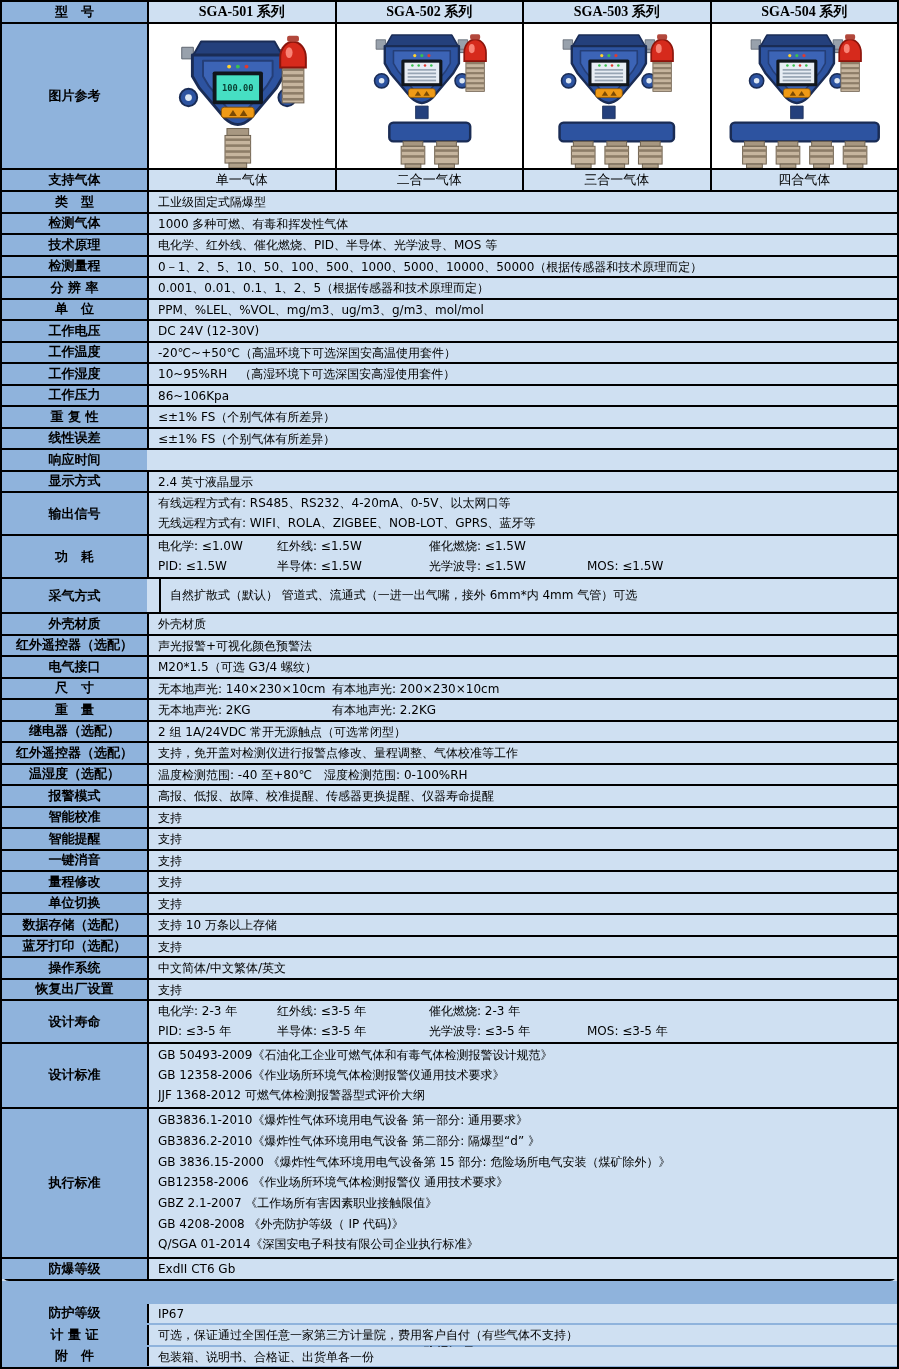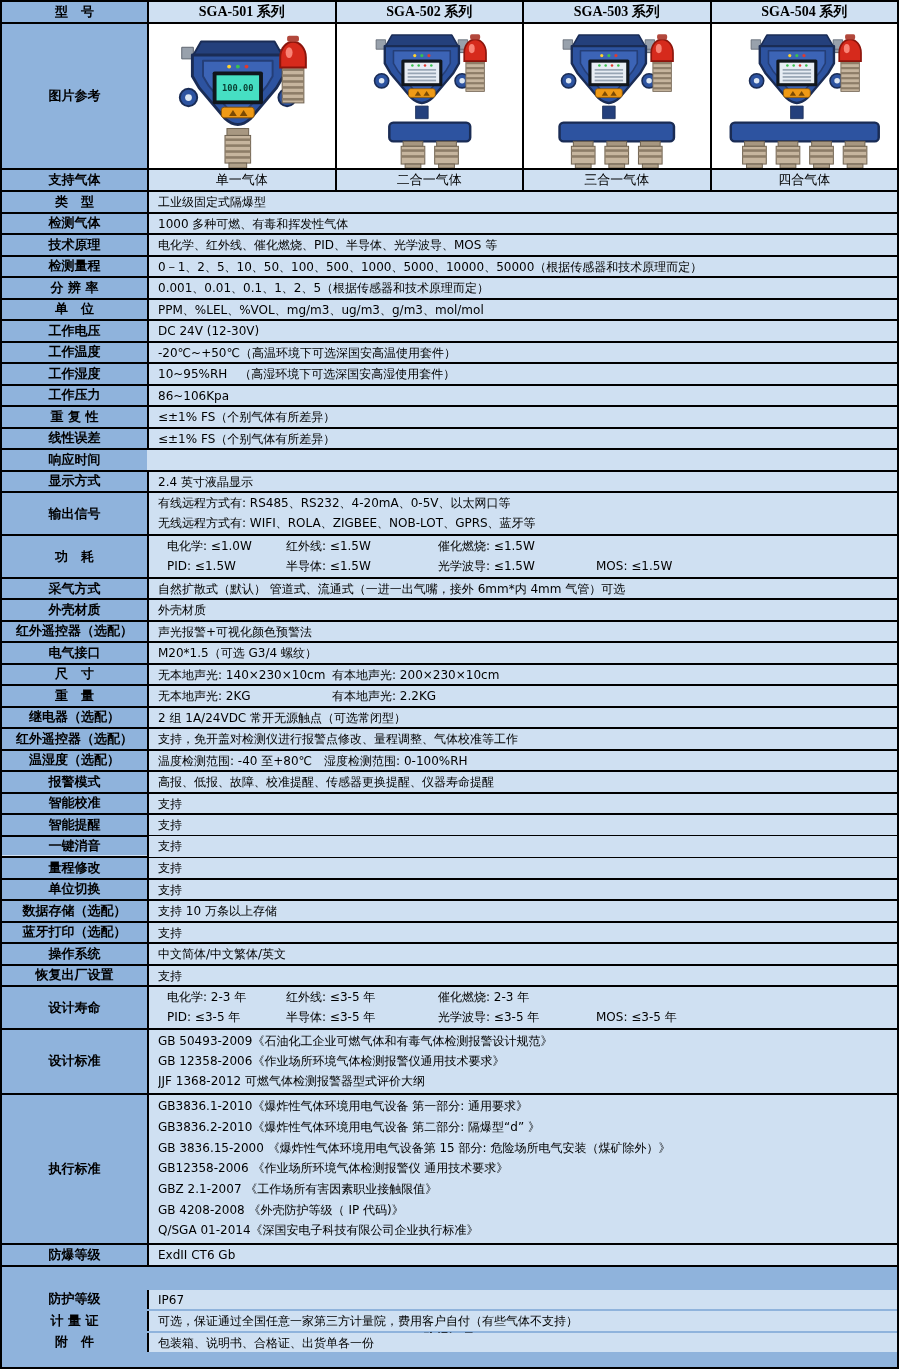--- a/index.html
+++ b/index.html
@@ -21,21 +21,21 @@
   .image-row{height:146px;}
   .image-row .col{background:#ffffff;padding:0;}
   .image-row svg{display:block;width:100%;height:100%;}
   .gas-row{height:22px;}
   .spec{width:100%;}
   .spec .value{flex:1 1 0;background:var(--content-bg);border-left:2px solid var(--border);
                display:flex;flex-direction:column;justify-content:space-evenly;
                padding:1px 4px 1px 9px;font-size:12px;}
   .line{white-space:nowrap;line-height:19px;overflow:hidden;}
   .seg{display:inline-block;white-space:pre;}
-  .cols-multi .seg:nth-child(1){min-width:119px;margin-left:9px;}
+  .cols-multi .seg:nth-child(1){min-width:119px;}
   .cols-multi .seg:nth-child(2){min-width:152px;}
   .cols-multi .seg:nth-child(3){min-width:158px;}
   .cols-two .seg:nth-child(1){min-width:174px;}
 </style>
 </head>
 <body>
 
 <div class="sheet">
 
   <div class="row header-row">
@@ -395,21 +395,21 @@
           <div class="line">无线远程方式有: WIFI、ROLA、ZIGBEE、NOB-LOT、GPRS、蓝牙等</div>
         </div>
       </div>
       <div class="row spec" style="height: 43px;">
         <div class="cell label">功　耗</div>
         <div class="cell value">
           <div class="line cols-multi"><span class="seg">电化学: ≤1.0W</span><span class="seg">红外线: ≤1.5W</span><span class="seg">催化燃烧: ≤1.5W</span></div>
           <div class="line cols-multi"><span class="seg">PID: ≤1.5W</span><span class="seg">半导体: ≤1.5W</span><span class="seg">光学波导: ≤1.5W</span><span class="seg">MOS: ≤1.5W</span></div>
         </div>
       </div>
-      <div class="row spec" style="height: 21px;">
+      <div class="row spec" style="height: 35px; gap: 12px;">
         <div class="cell label">采气方式</div>
         <div class="cell value">
           <div class="line">自然扩散式（默认） 管道式、流通式（一进一出气嘴，接外 6mm*内 4mm 气管）可选</div>
         </div>
       </div>
       <div class="row spec" style="height: 21.5px;">
         <div class="cell label">外壳材质</div>
         <div class="cell value">
           <div class="line">外壳材质</div>
         </div>
@@ -467,21 +467,21 @@
         <div class="cell value">
           <div class="line">支持</div>
         </div>
       </div>
       <div class="row spec" style="height: 21.5px;">
         <div class="cell label">智能提醒</div>
         <div class="cell value">
           <div class="line">支持</div>
         </div>
       </div>
-      <div class="row spec" style="height: 21.5px; align-items: center;">
+      <div class="row spec" style="height: 21.5px;">
         <div class="cell label">一键消音</div>
         <div class="cell value">
           <div class="line">支持</div>
         </div>
       </div>
       <div class="row spec" style="height: 21.5px;">
         <div class="cell label">量程修改</div>
         <div class="cell value">
           <div class="line">支持</div>
         </div>
@@ -536,21 +536,21 @@
         <div class="cell value">
           <div class="line">GB3836.1-2010《爆炸性气体环境用电气设备 第一部分: 通用要求》</div>
           <div class="line">GB3836.2-2010《爆炸性气体环境用电气设备 第二部分: 隔爆型“d” 》</div>
           <div class="line">GB 3836.15-2000 《爆炸性气体环境用电气设备第 15 部分: 危险场所电气安装（煤矿除外）》</div>
           <div class="line">GB12358-2006 《作业场所环境气体检测报警仪 通用技术要求》</div>
           <div class="line">GBZ 2.1-2007 《工作场所有害因素职业接触限值》</div>
           <div class="line">GB 4208-2008 《外壳防护等级（ IP 代码)》</div>
           <div class="line">Q/SGA 01-2014《深国安电子科技有限公司企业执行标准》</div>
         </div>
       </div>
-      <div class="row spec" style="height: 21.5px;">
+      <div class="row spec" style="height: 21.5px; border-radius: 7px;">
         <div class="cell label">防爆等级</div>
         <div class="cell value">
           <div class="line">ExdII CT6 Gb</div>
         </div>
       </div>
       <div class="row spec" style="height: 23px; flex-direction: column;">
         <div class="cell label">防爆证号</div>
         <div class="cell value">
           <div class="line">CE20.1135X</div>
         </div>

